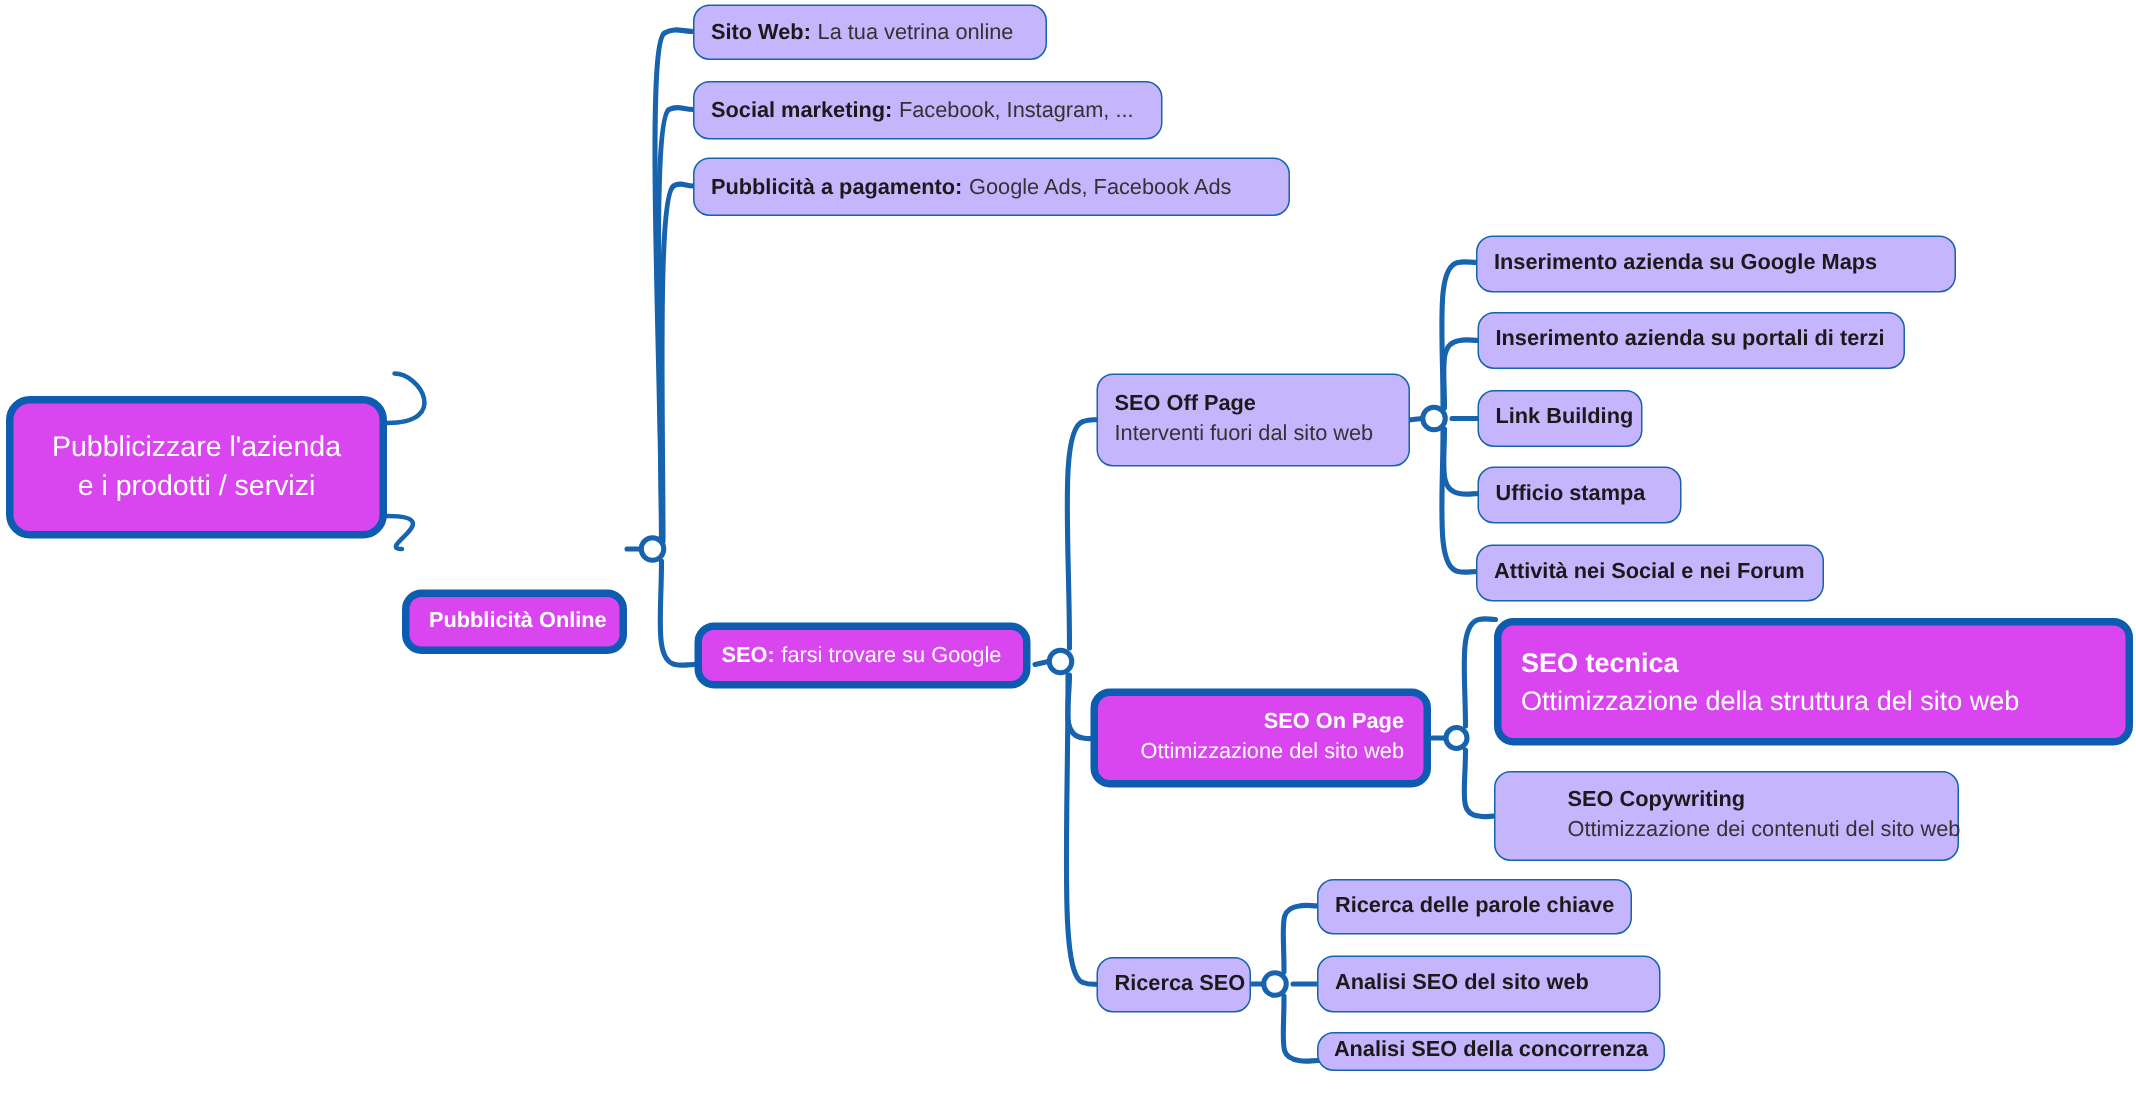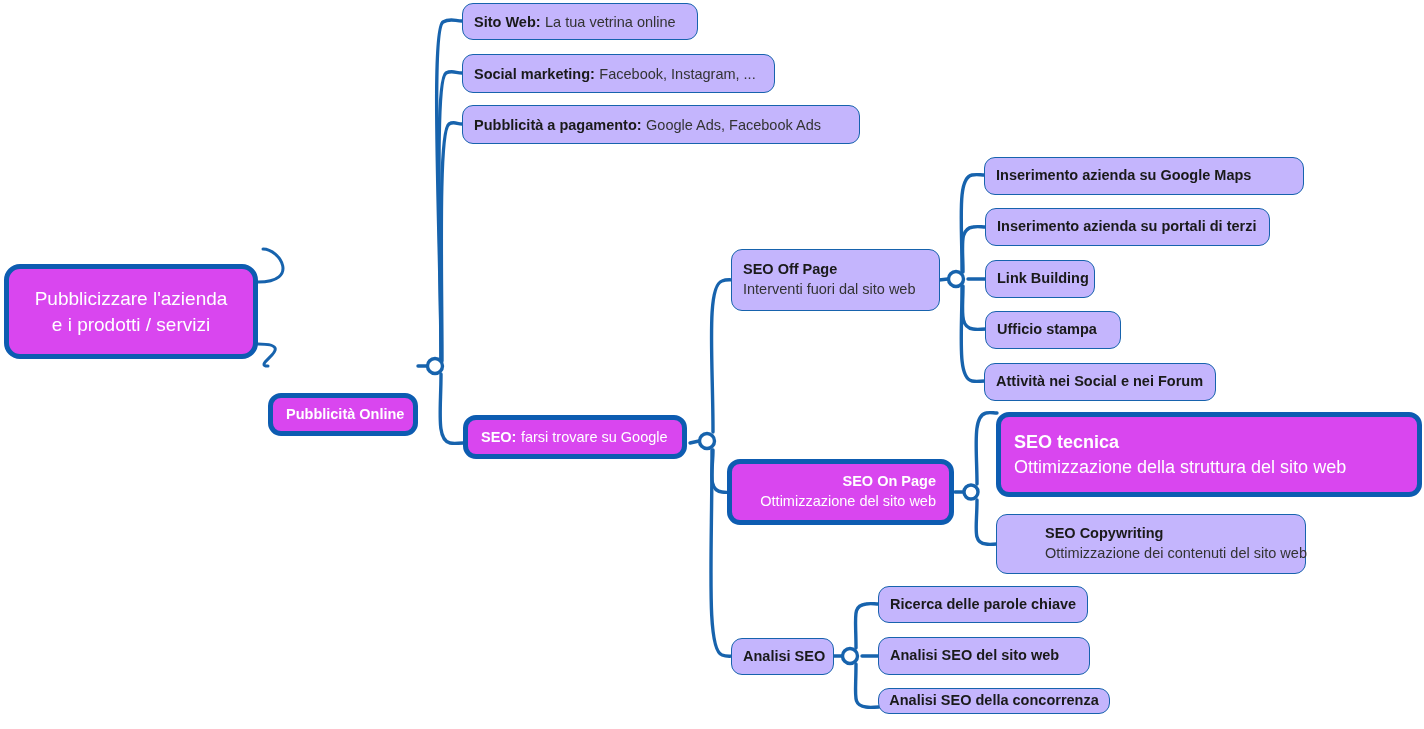--- a/index.html
+++ b/index.html
@@ -190,26 +190,26 @@
     <div class="title">SEO tecnica</div>
     <div class="sub">Ottimizzazione della struttura del sito web</div>
   </div>
 
   <div class="node plain" style="left:996px; top:514px; width:310px; height:60px;padding-left:48px;">
     <div class="title">SEO Copywriting</div>
     <div class="sub">Ottimizzazione dei contenuti del sito web</div>
   </div>
 
   <div class="node plain" style="left:731px; top:638px; width:103px; height:37px;">
-    <div class="title">Analisi SEO</div>
+    <div class="title">Ricerca SEO</div>
   </div>
 
   <div class="node plain" style="left:878px; top:586px; width:210px; height:37px;">
     <div class="title">Ricerca delle parole chiave</div>
   </div>
-  <div class="node plain" style="left:878px; top:637px; width:212px; height:38px;">
+  <div class="node plain" style="left:878px; top:637px; width:229px; height:38px;">
     <div class="title">Analisi SEO del sito web</div>
   </div>
   <div class="node plain" style="left:878px; top:688px; width:232px; height:26px;align-items:center;">
     <div class="title">Analisi SEO della concorrenza</div>
   </div>
 
 </div>
 
 </body></html>

